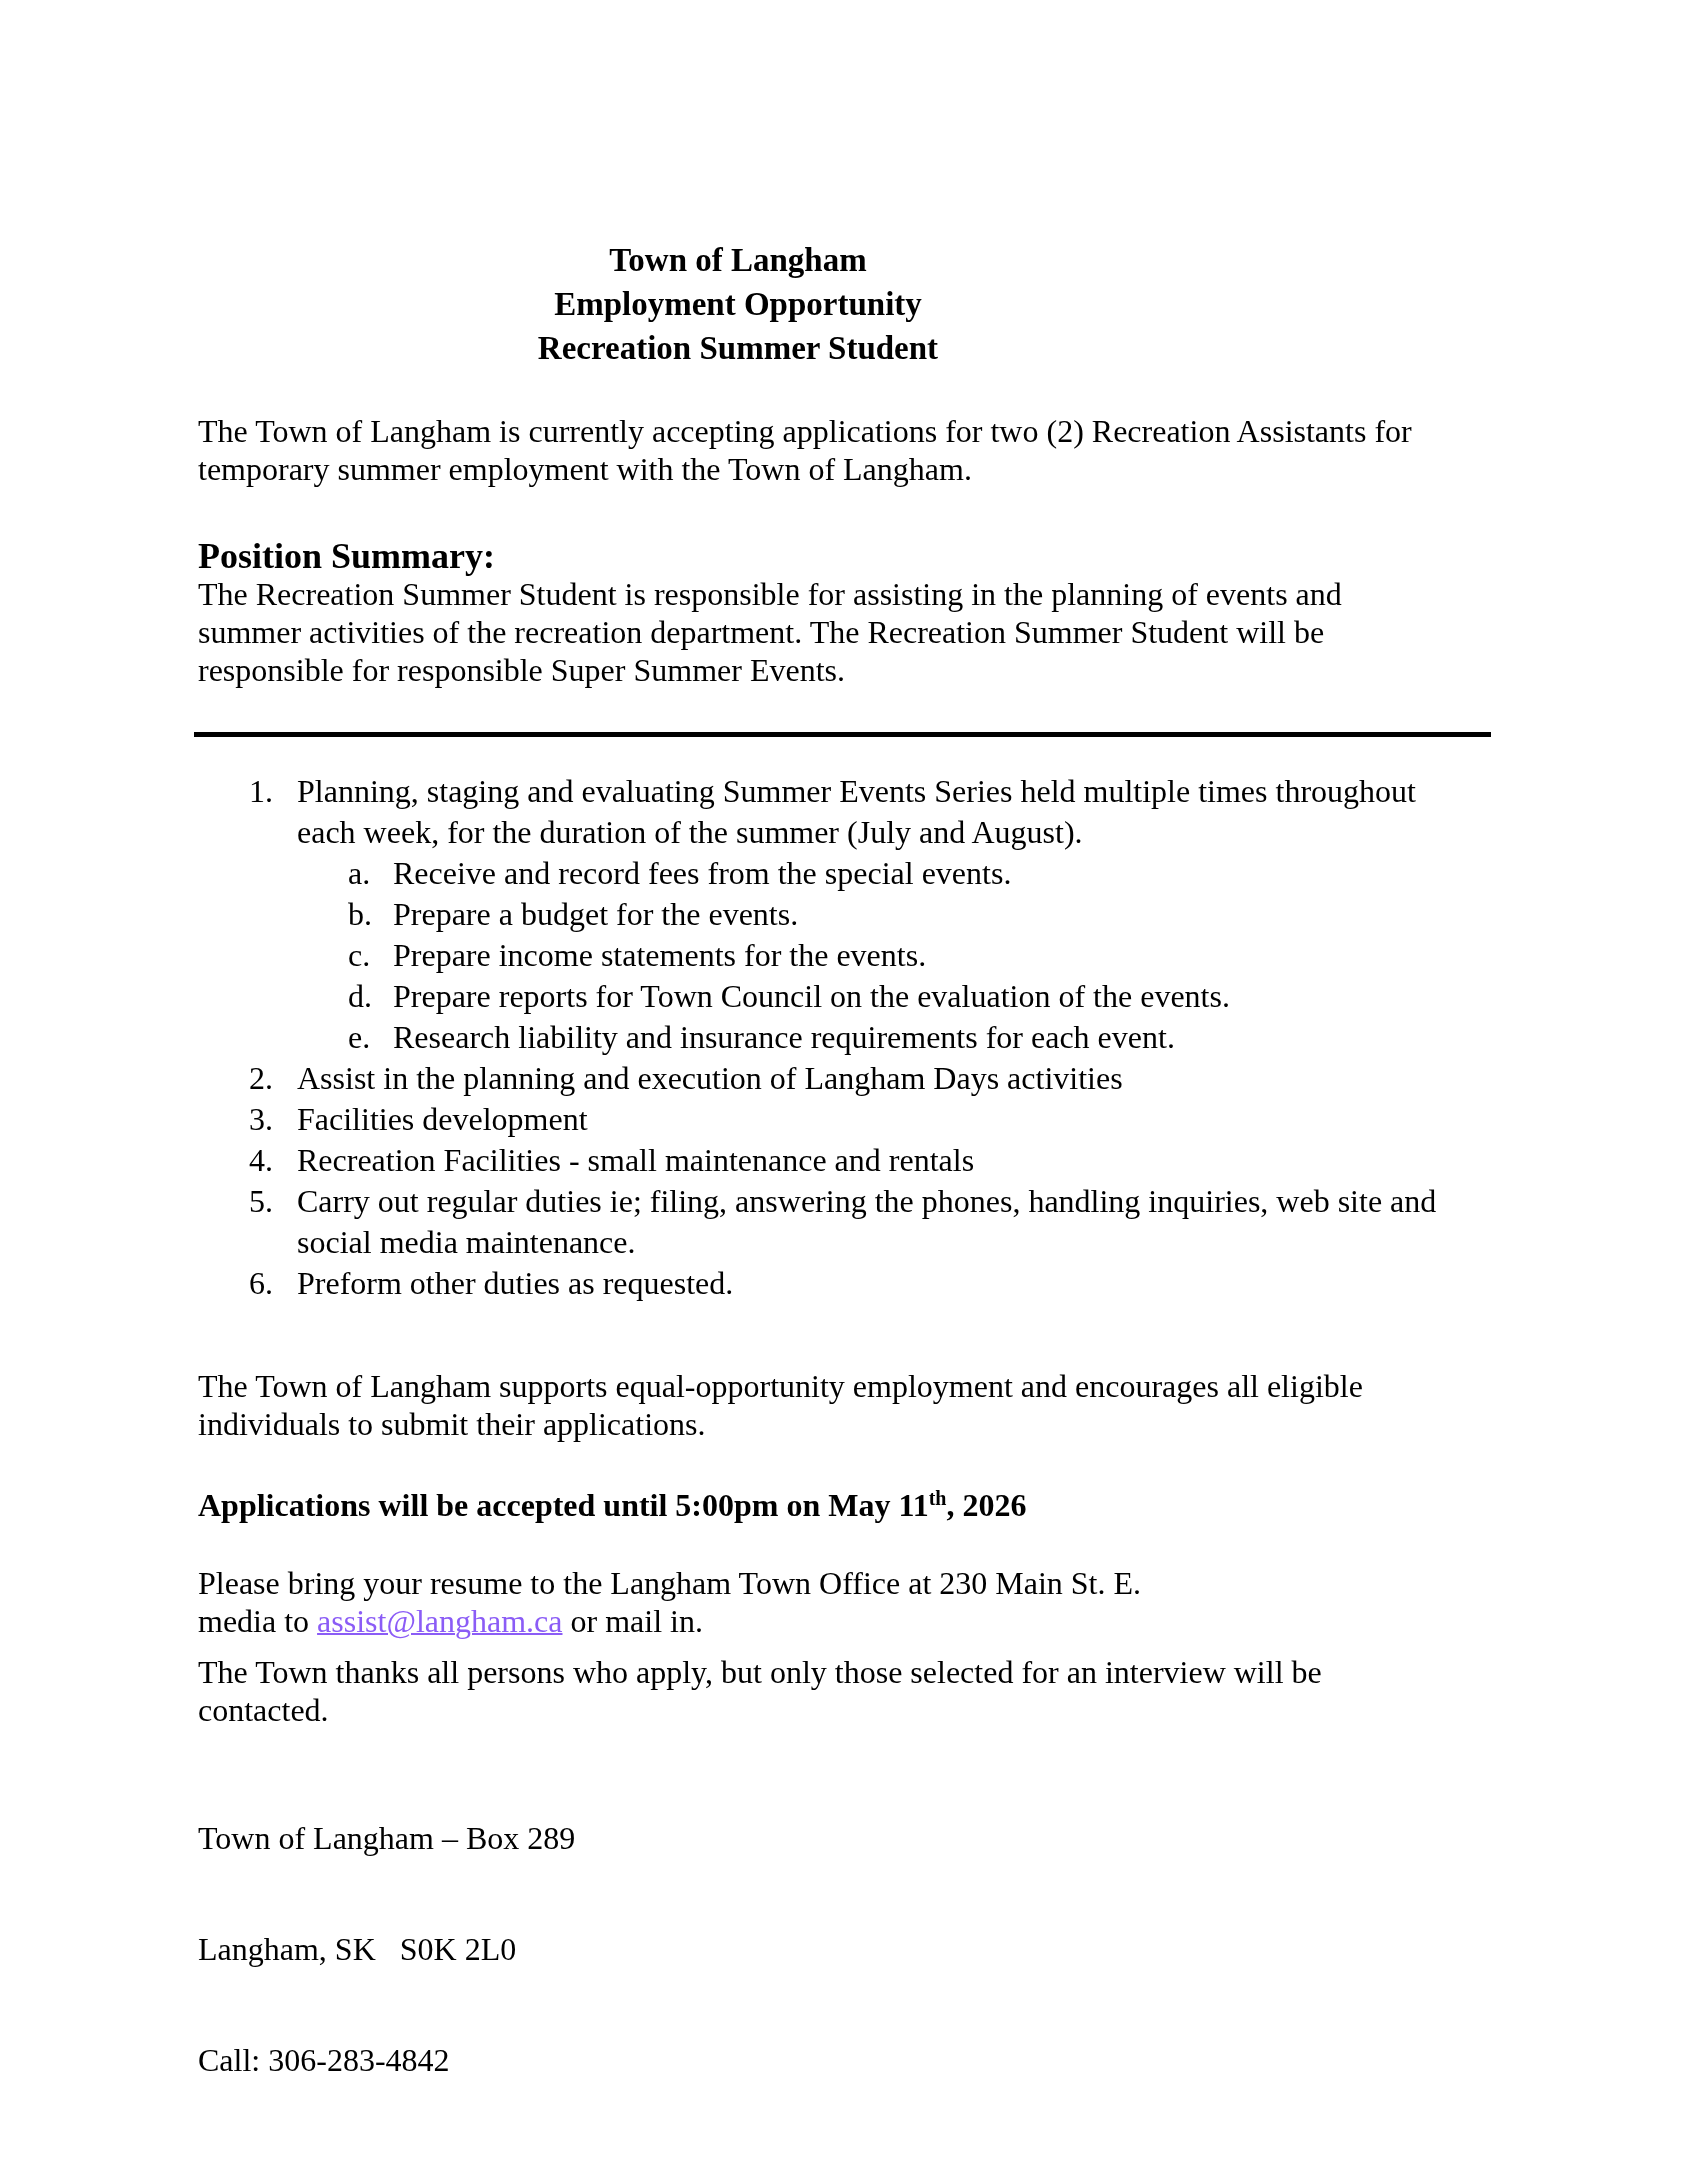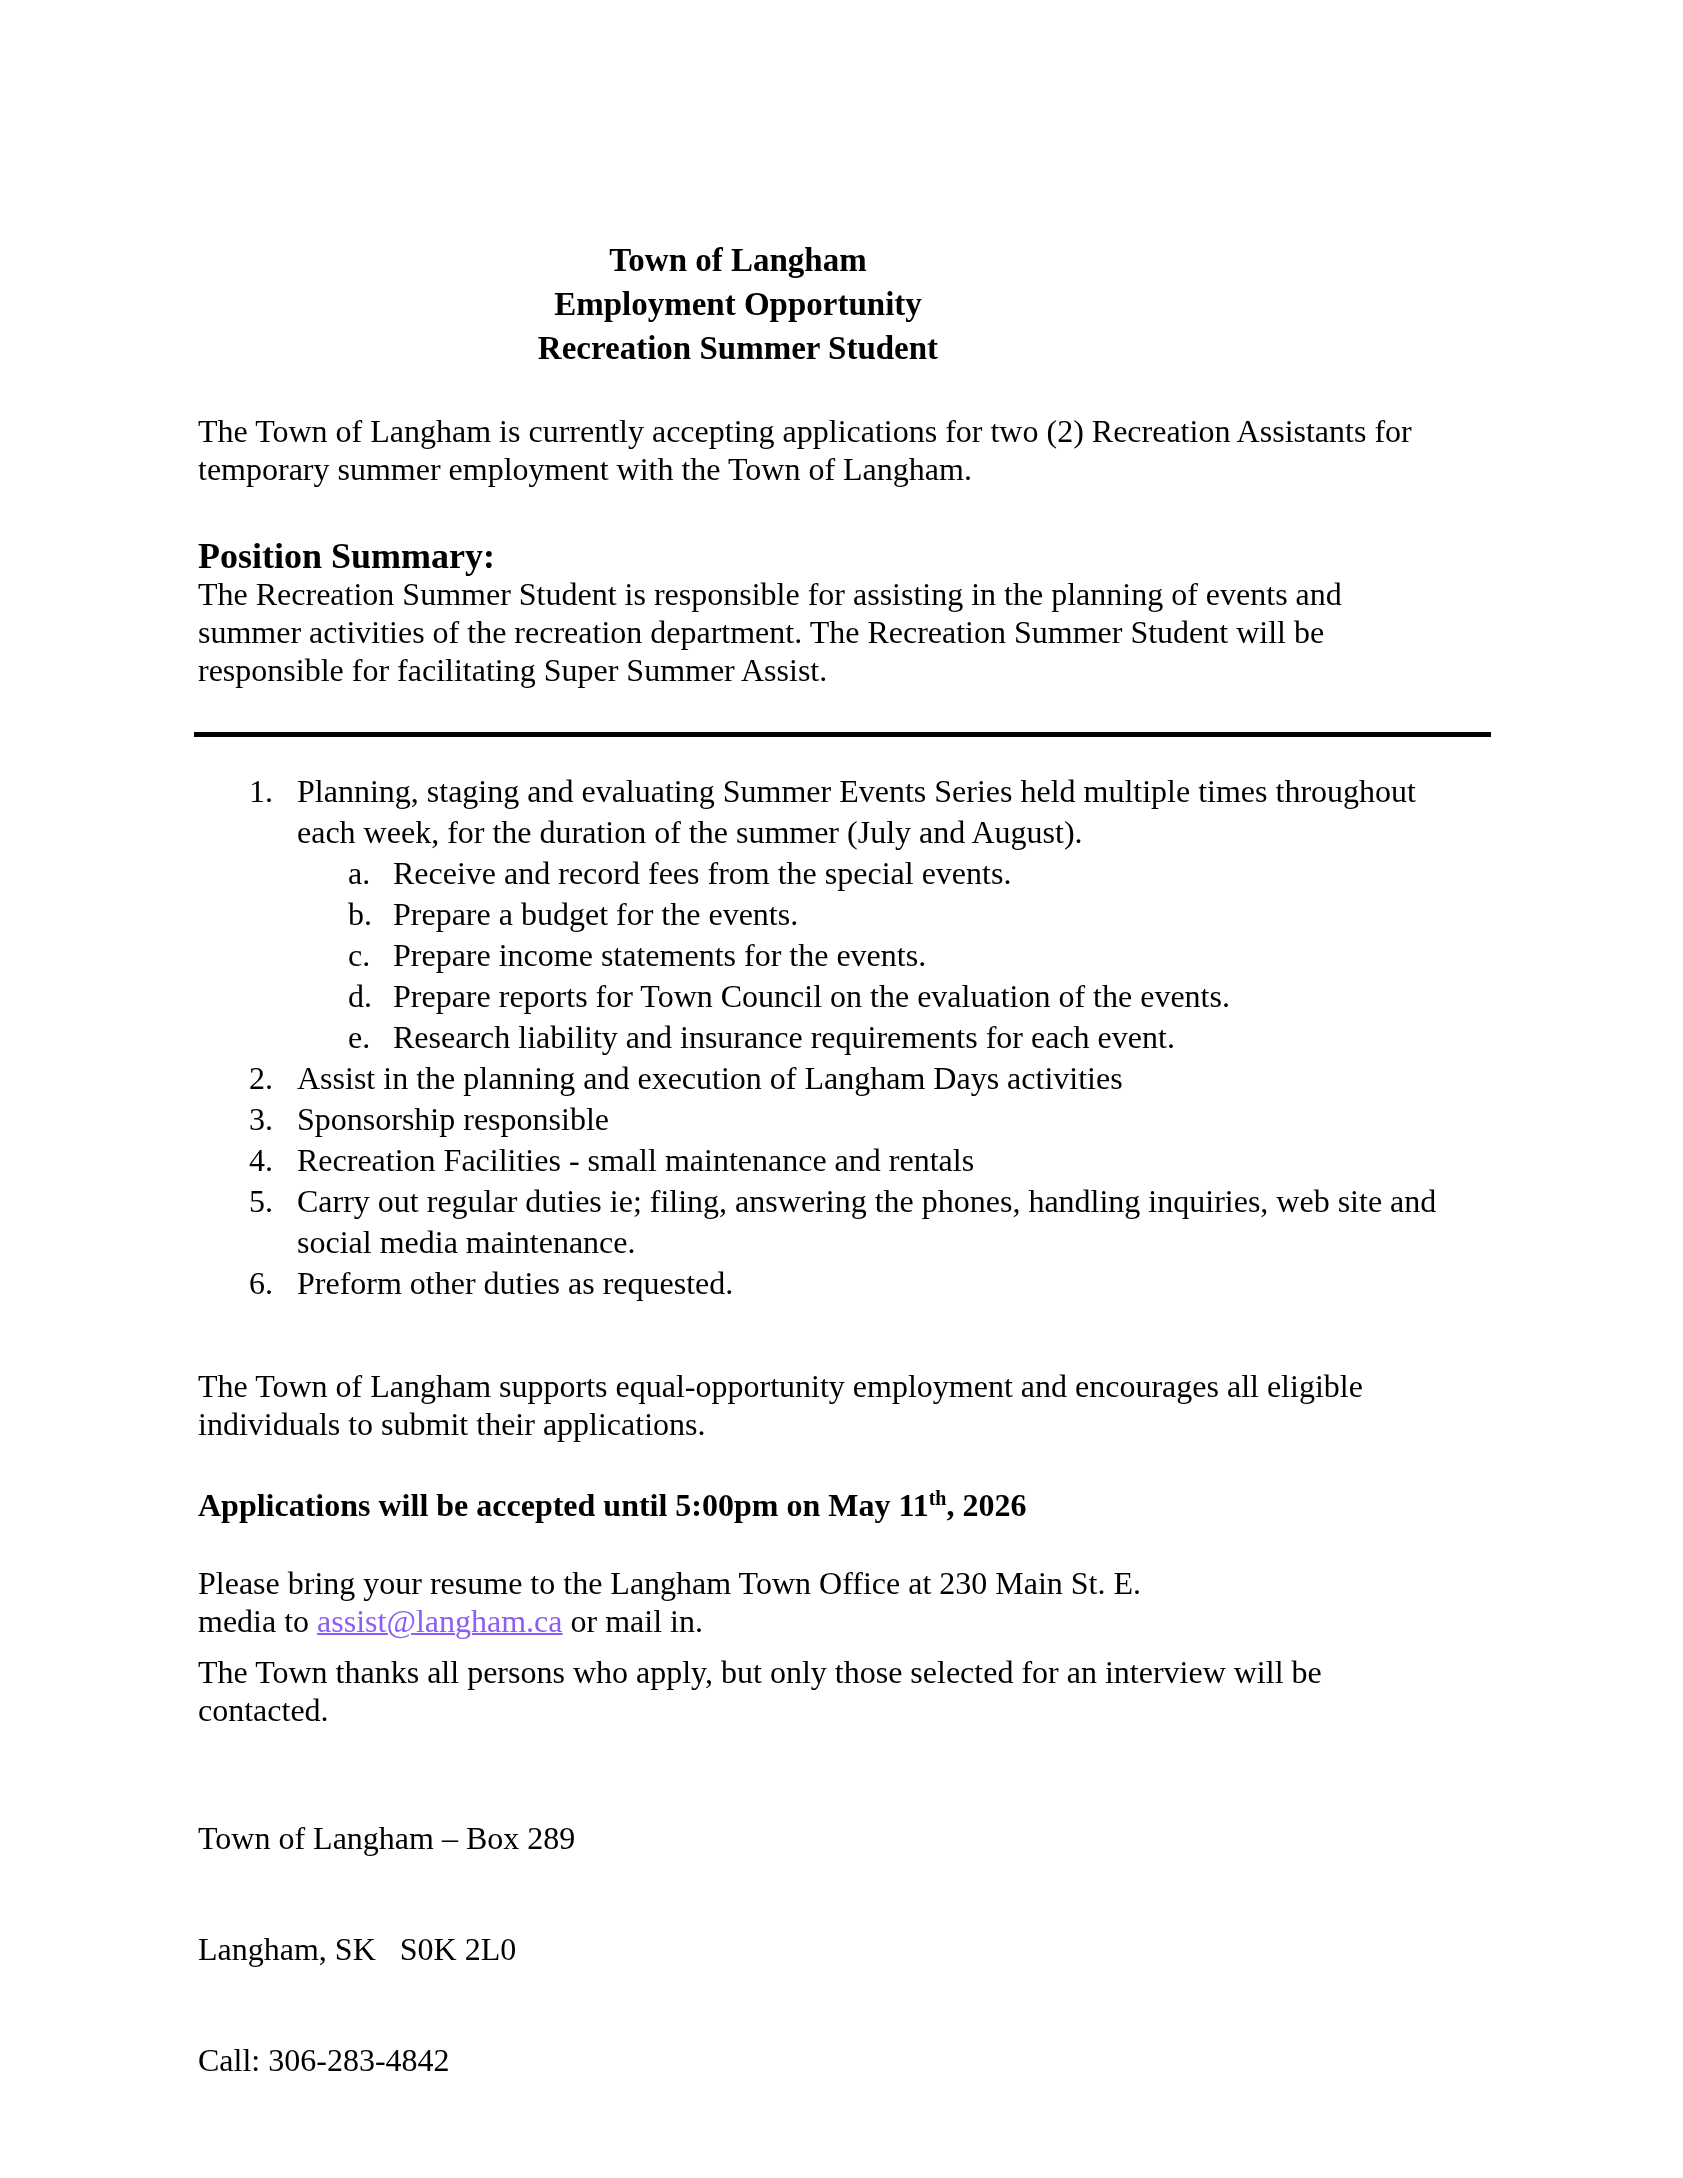--- a/index.html
+++ b/index.html
@@ -38,21 +38,21 @@
   <div class="blk body" style="top:412px">
     <span class="line">The Town of Langham is currently accepting applications for two (2) Recreation Assistants for</span>
     <span class="line">temporary summer employment with the Town of Langham.</span>
   </div>
 
   <div class="blk heading" style="top:534px">Position Summary:</div>
 
   <div class="blk body" style="top:575px">
     <span class="line">The Recreation Summer Student is responsible for assisting in the planning of events and</span>
     <span class="line">summer activities of the recreation department. The Recreation Summer Student will be</span>
-    <span class="line">responsible for facilitating Super Summer Assist.</span>
+    <span class="line">responsible for responsible Super Summer Events.</span>
   </div>
 
   <div class="rule"></div>
 
   <div class="list">
     <div class="li">
       <span class="num">1.</span>
       <span class="txt">Planning, staging and evaluating Summer Events Series held multiple times throughout</span>
       <span class="txt">each week, for the duration of the summer (July and August).</span>
     </div>
@@ -75,21 +75,21 @@
     <div class="li sub">
       <span class="num">e.</span>
       <span class="txt">Research liability and insurance requirements for each event.</span>
     </div>
     <div class="li">
       <span class="num">2.</span>
       <span class="txt">Assist in the planning and execution of Langham Days activities</span>
     </div>
     <div class="li">
       <span class="num">3.</span>
-      <span class="txt">Sponsorship responsible</span>
+      <span class="txt">Facilities development</span>
     </div>
     <div class="li">
       <span class="num">4.</span>
       <span class="txt">Recreation Facilities - small maintenance and rentals</span>
     </div>
     <div class="li">
       <span class="num">5.</span>
       <span class="txt">Carry out regular duties ie; filing, answering the phones, handling inquiries, web site and</span>
       <span class="txt">social media maintenance.</span>
     </div>

